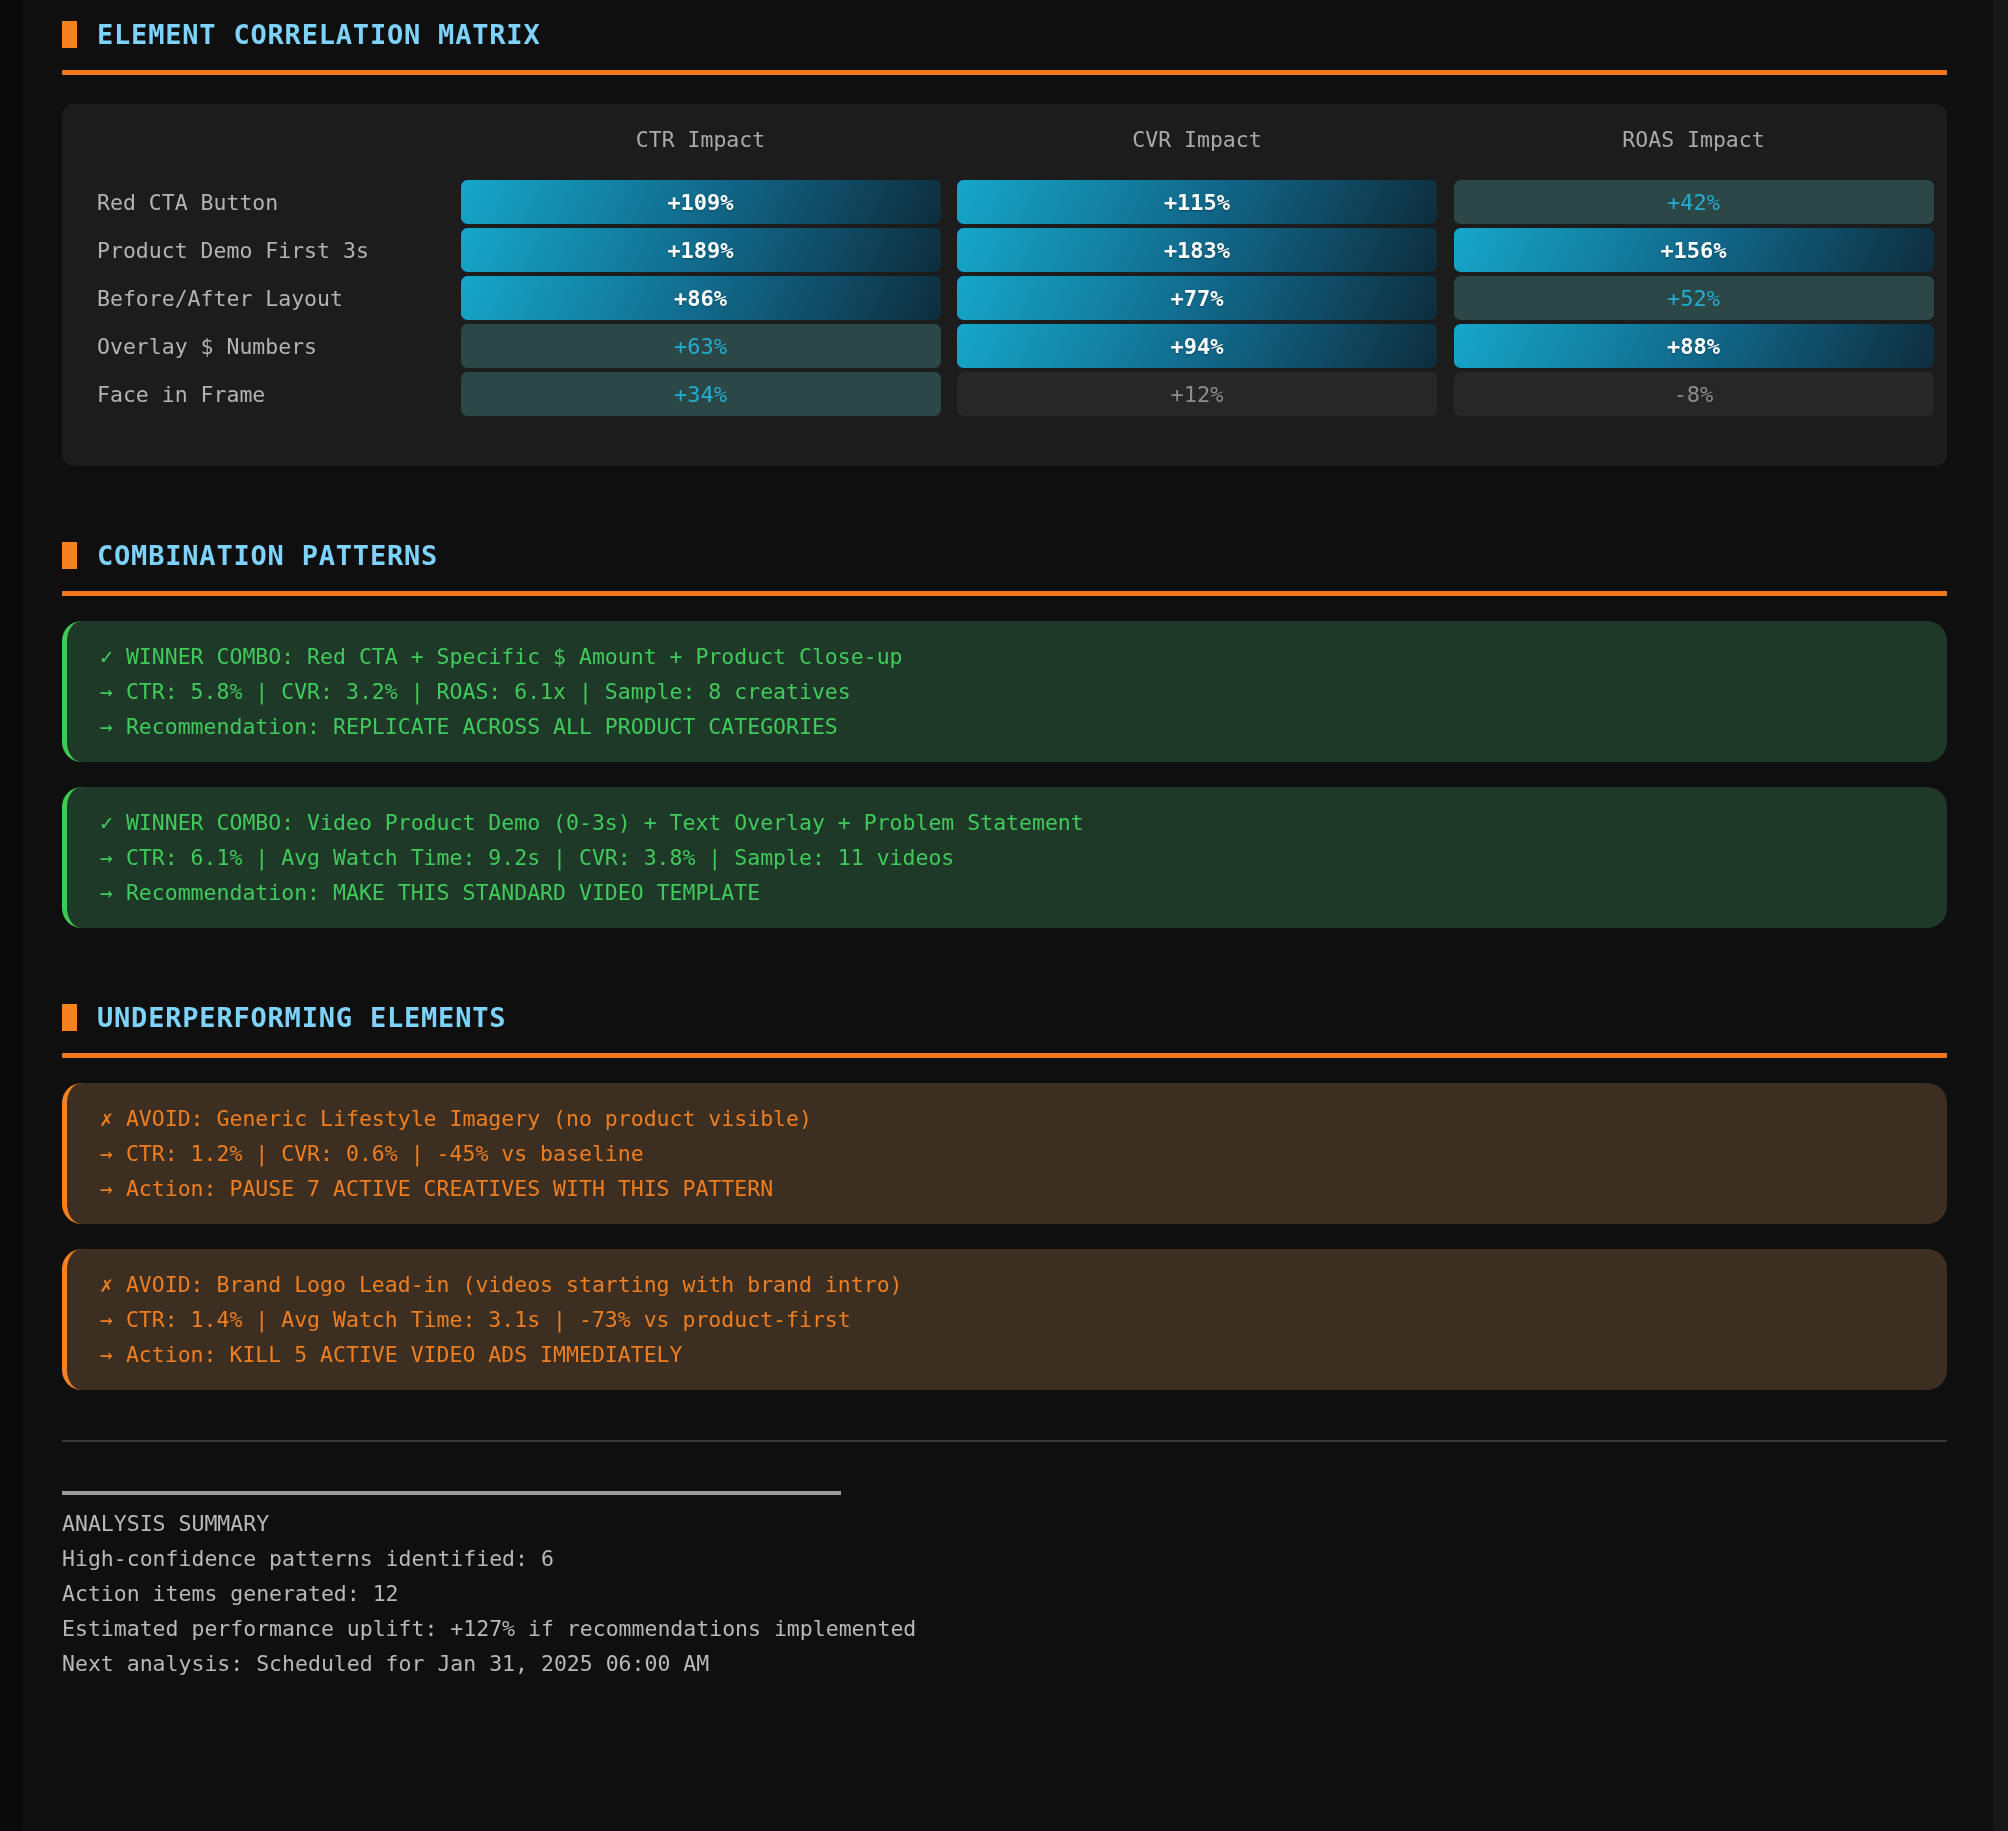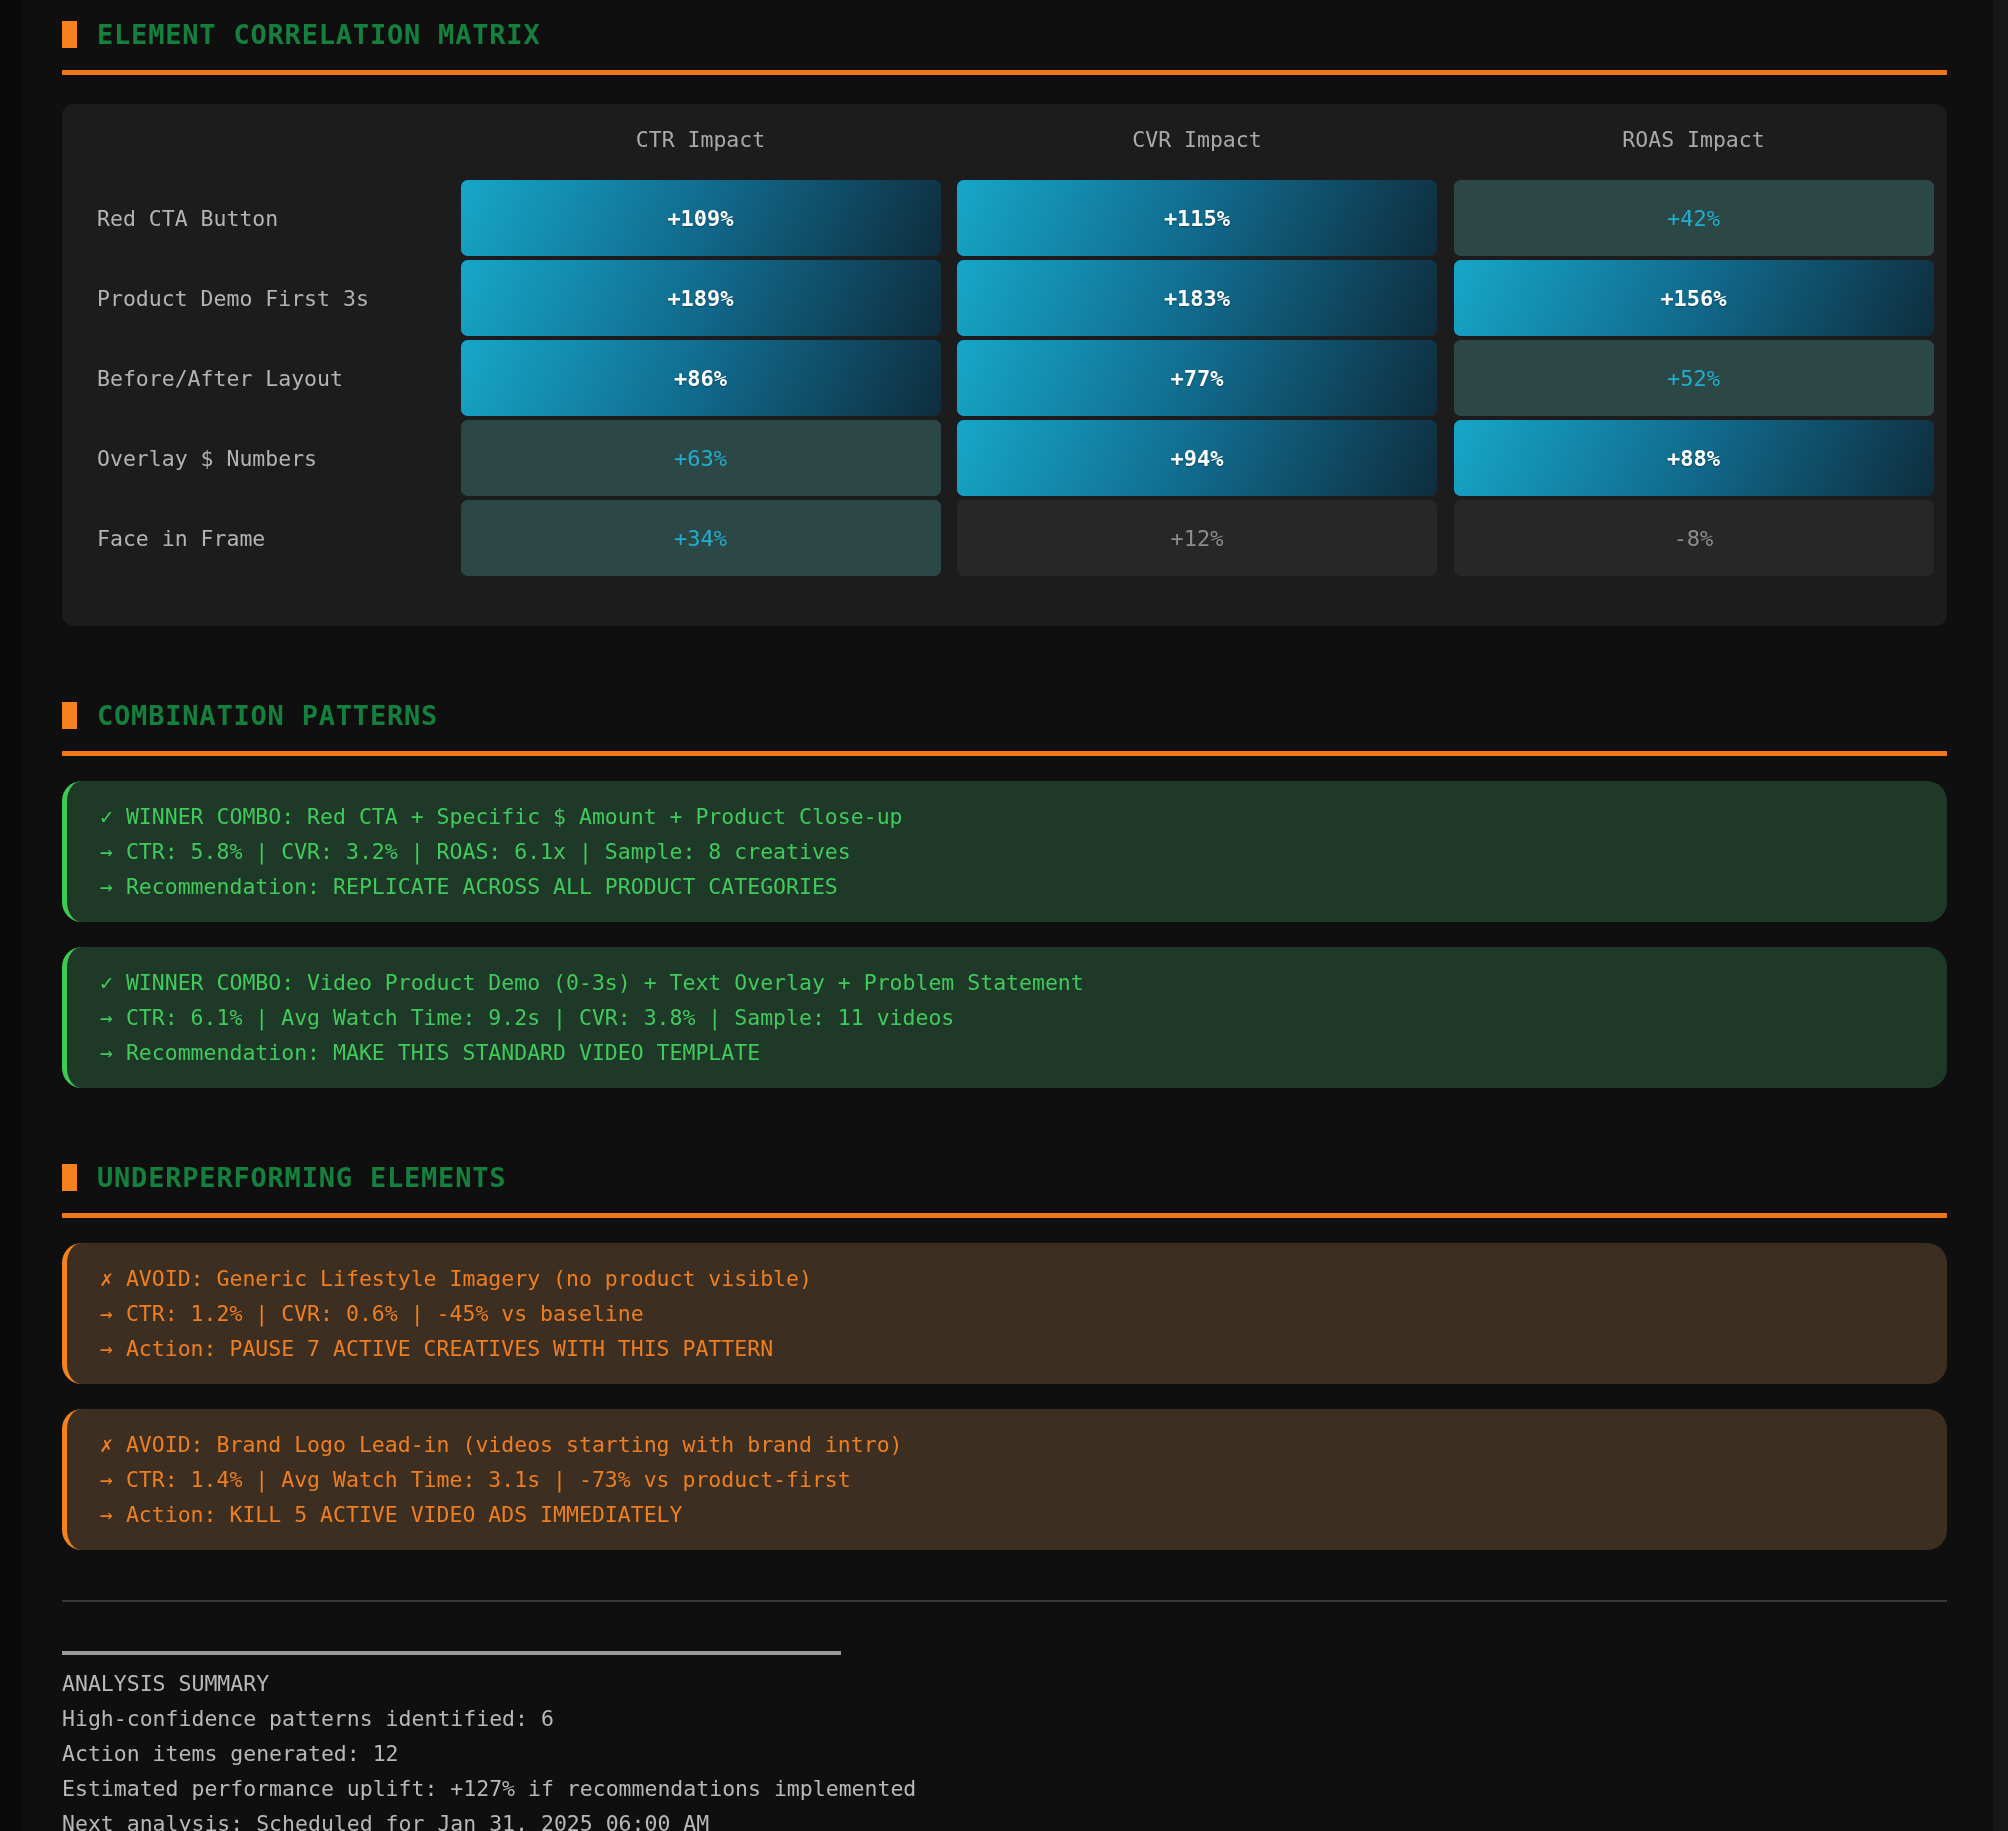--- a/index.html
+++ b/index.html
@@ -9,39 +9,39 @@
     font-family:"DejaVu Sans Mono","Liberation Mono",monospace;
   }
   .edge-left{position:absolute;left:0;top:0;bottom:0;width:21.5px;background:#0a0a0a;}
   .edge-right{position:absolute;right:0;top:0;bottom:0;width:16.5px;background:#171717;}
   .content{position:absolute;left:62px;top:0;width:1885px;}
 
   .section-title{
     display:flex;align-items:center;gap:20px;
     margin:0;padding-top:18px;
     font-size:27px;line-height:33px;font-weight:bold;letter-spacing:0.8px;
-    color:#15803d;
+    color:#7dd3fc;
   }
   .sq-bullet{display:inline-block;width:15px;height:26.5px;background:#f5821f;flex:0 0 auto;}
   .rule{height:5px;background:#f2771b;margin-top:19px;border-radius:0.8px;}
 
   .panel{
     margin-top:29px;background:#1c1c1c;border-radius:11.6px;
     padding:23px 0 50px 0;
   }
   .matrix-head,.matrix-row{
     display:grid;grid-template-columns:382px 480px 480px 480px;column-gap:16.5px;
     align-items:center;
   }
   .matrix-head{margin-bottom:28px;}
   .col-header{text-align:center;color:#a9a9a9;font-size:21.5px;line-height:25px;}
   .matrix-body{display:grid;row-gap:4px;}
   .row-label{padding-left:35px;color:#b3b3b3;font-size:21.5px;}
   .cell{
-    height:76px;border-radius:6.6px;
+    height:44px;border-radius:6.6px;
     display:flex;align-items:center;justify-content:center;
     font-size:22px;
     text-align:center;
   }
   .cell.strong{
     background:linear-gradient(115deg,#16a7c9 0%,#11688a 52%,#0e2d3d 100%);
     color:#ffffff;font-weight:bold;text-shadow:0 0.8px 1.7px rgba(0,0,0,.35);
   }
   .cell.medium{background:#2c4846;color:#21aed1;}
   .cell.weak{background:#272727;color:#8d8d8d;}

